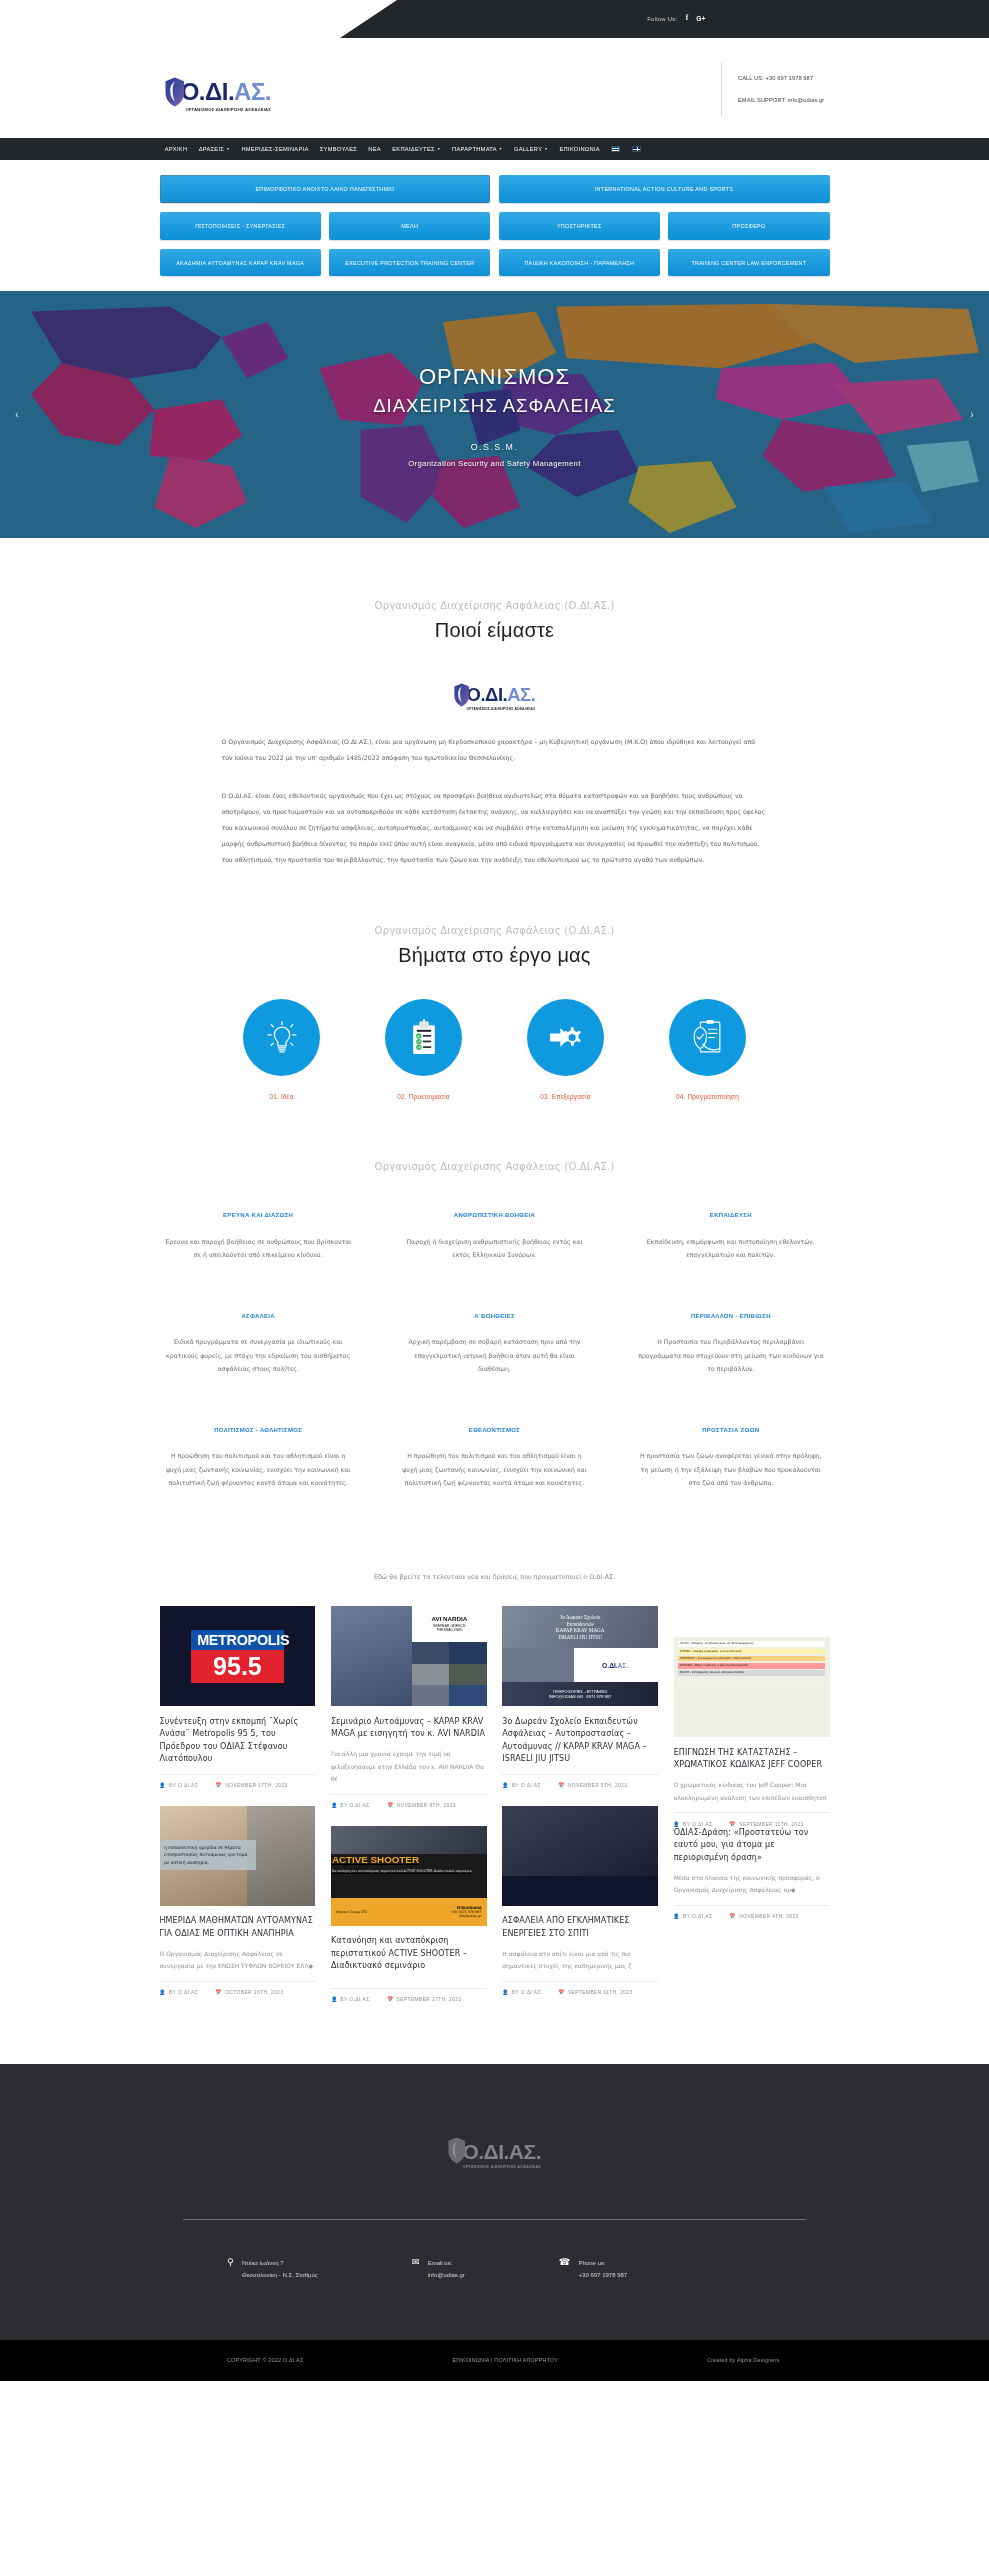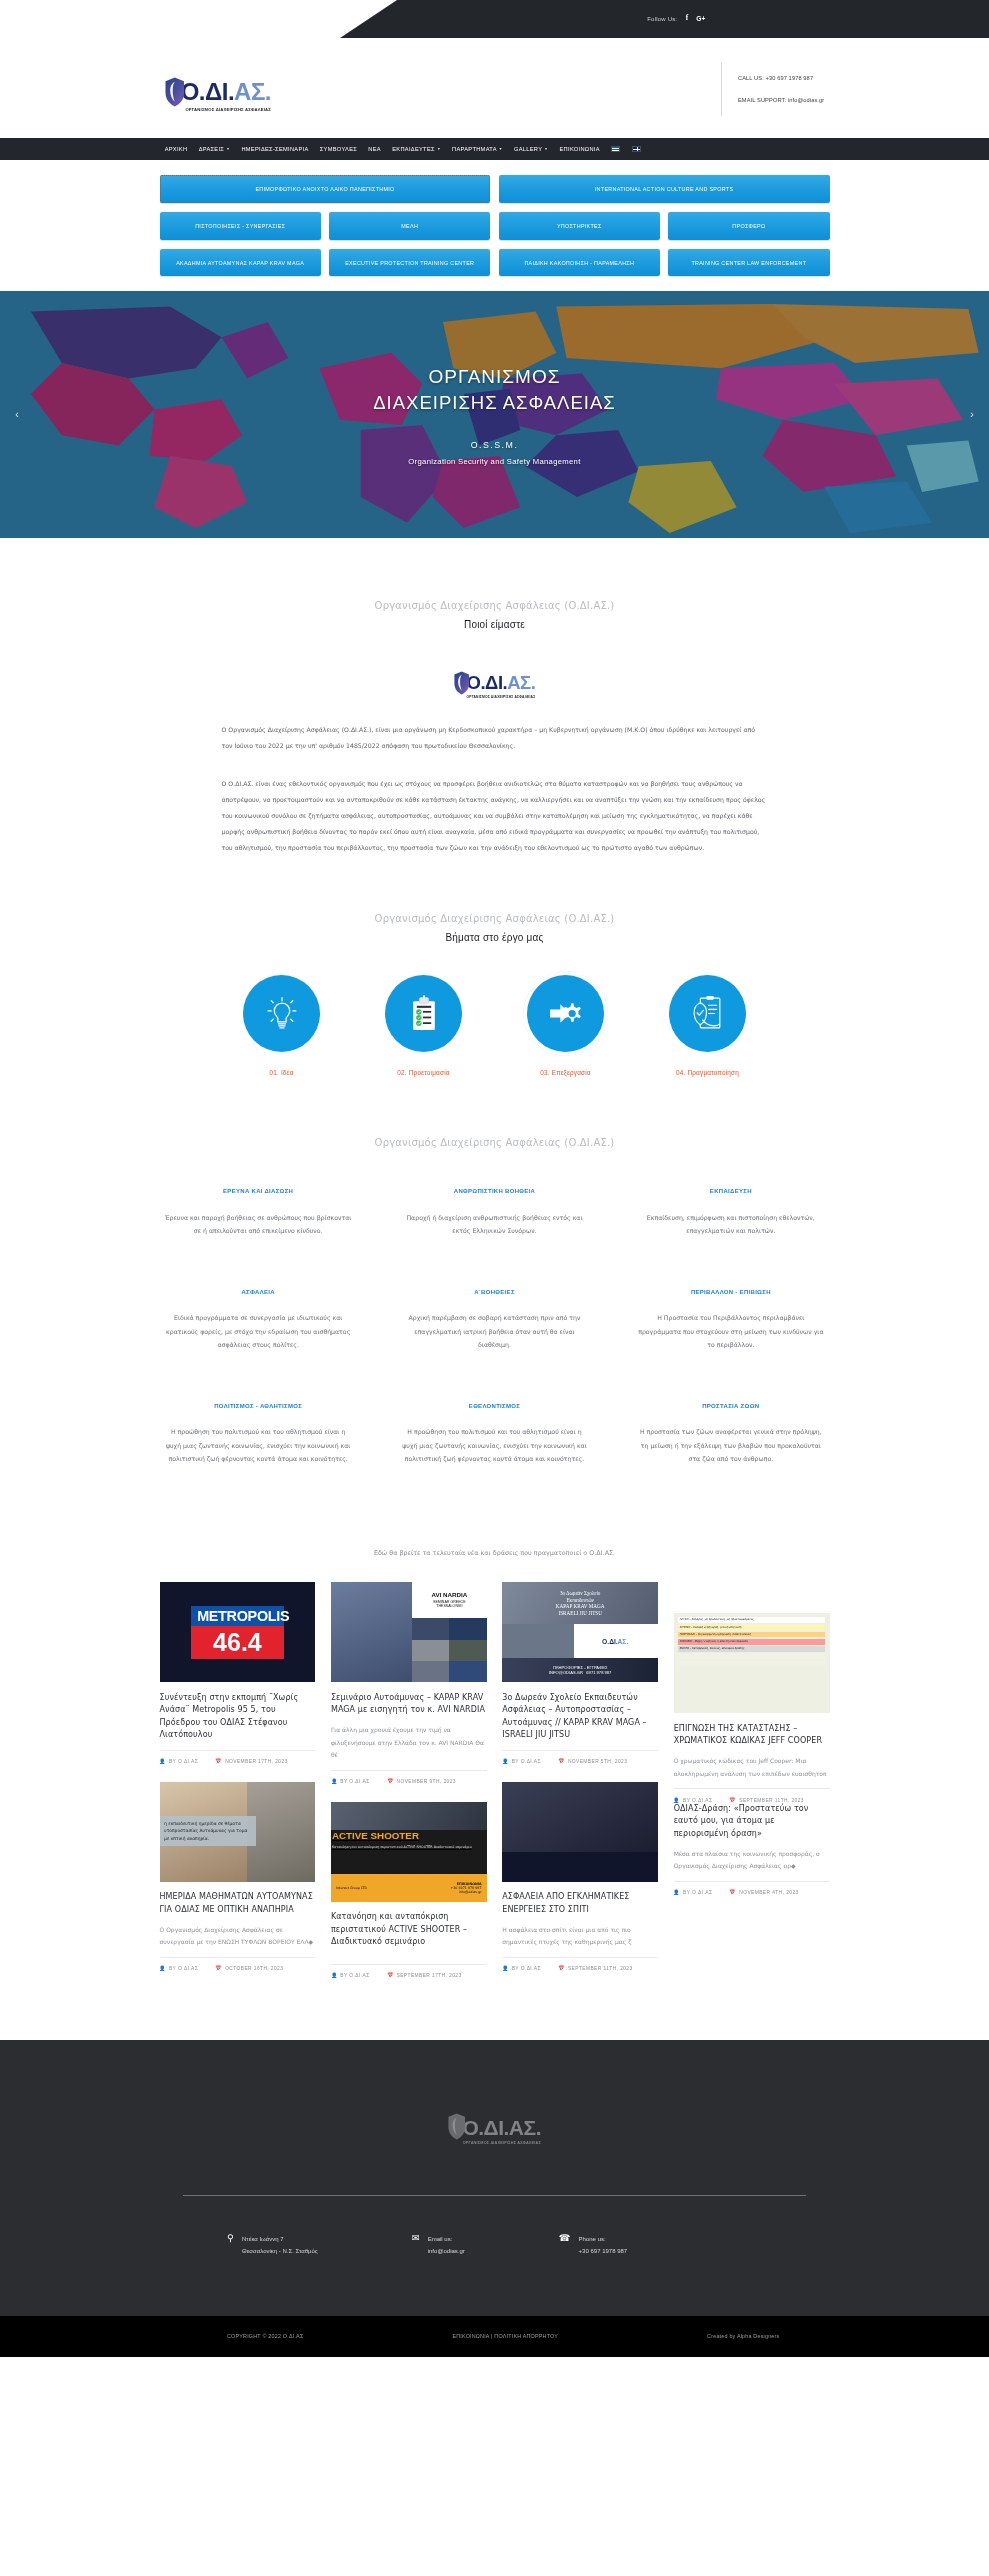--- a/index.html
+++ b/index.html
@@ -56,34 +56,34 @@
     display:flex;align-items:center;justify-content:center;}
   .bbtn.focus{outline:0.5px dotted #6a6a6a;outline-offset:-1.5px;}
 
   
   .hero{position:relative;height:247px;overflow:hidden;background:#1f6f93;}
   .hero-map{position:absolute;inset:0;}
   .hero-overlay{position:absolute;inset:0;background:rgba(18,40,70,.30);}
   .hero-content{position:absolute;inset:0;display:flex;flex-direction:column;
     align-items:center;justify-content:center;text-align:center;color:#fff;
     text-shadow:0 1px 2.6px rgba(0,0,0,.45);}
-  .hero-l1{font-size:19px;letter-spacing:1px;line-height:1.45;}
+  .hero-l1{font-size:22px;letter-spacing:1px;line-height:1.45;}
   .hero-l2{font-size:18.5px;letter-spacing:1px;line-height:1.45;}
   .hero-ossm{font-size:8.8px;letter-spacing:1.5px;margin-top:23px;}
   .hero-eng{font-size:7.7px;letter-spacing:0.3px;margin-top:6.7px;}
   .hero-arrow{position:absolute;top:50%;transform:translateY(-50%);width:17.5px;height:17.5px;
     display:flex;align-items:center;justify-content:center;color:#ffffff;font-size:10.3px;
     cursor:pointer;opacity:.85;}
   .hero-arrow.left{left:8.2px;}
   .hero-arrow.right{right:8.2px;}
 
   
   .section{width:670px;margin:0 auto;text-align:center;}
   .eyebrow{color:#b9bcc2;font-size:10px;letter-spacing:0.2px;font-family:"DejaVu Sans",sans-serif;}
-  .h2{font-size:10px;color:#1c1f24;margin-top:8.2px;font-weight:normal;letter-spacing:0.2px;}
+  .h2{font-size:20px;color:#1c1f24;margin-top:8.2px;font-weight:normal;letter-spacing:0.2px;}
   .about{padding:62px 0 0;}
   .about-logo{margin:28px auto 0;display:flex;align-items:flex-end;justify-content:center;}
   .about-logo .shield{width:15.5px;height:24px;margin-bottom:4.1px;margin-right:-2.6px;}
   .about-logo .brandtxt .big{font-size:18.5px;}
   .about-logo .brandtxt .sub{font-size:3.3px;}
   .about-para{width:546px;margin:0 auto;text-align:left;color:#5f636a;font-size:6.2px;
     line-height:2.6;font-family:"DejaVu Sans",sans-serif;}
   .about-p1{margin-top:23px;}
   .about-p2{margin-top:21.6px;}
 
@@ -458,21 +458,21 @@
 <section class="section news">
   <div class="news-sub">Εδώ θα βρείτε τα τελευταία νέα και δράσεις που πραγματοποιεί ο Ο.ΔΙ.ΑΣ.</div>
 
   <div class="news-grid">
 
     <div>
       <article class="ncard">
         <div class="nthumb th-metro">
           <div>
             <div class="m1">METROPOLIS</div>
-            <div class="m2">46.4</div>
+            <div class="m2">95.5</div>
           </div>
         </div>
         <div class="ntitle">Συνέντευξη στην εκπομπή ¨Χωρίς Ανάσα¨ Metropolis 95 5, του Πρόεδρου του ΟΔΙΑΣ Στέφανου Λιατόπουλου</div>
         <div class="nmeta">
           <span><span class="ic">👤</span><span>BY Ο.ΔΙ.ΑΣ</span></span>
           <span><span class="ic">📅</span><span>NOVEMBER 17TH, 2023</span></span>
         </div>
       </article>
 
       <article class="ncard card-gap-a">

